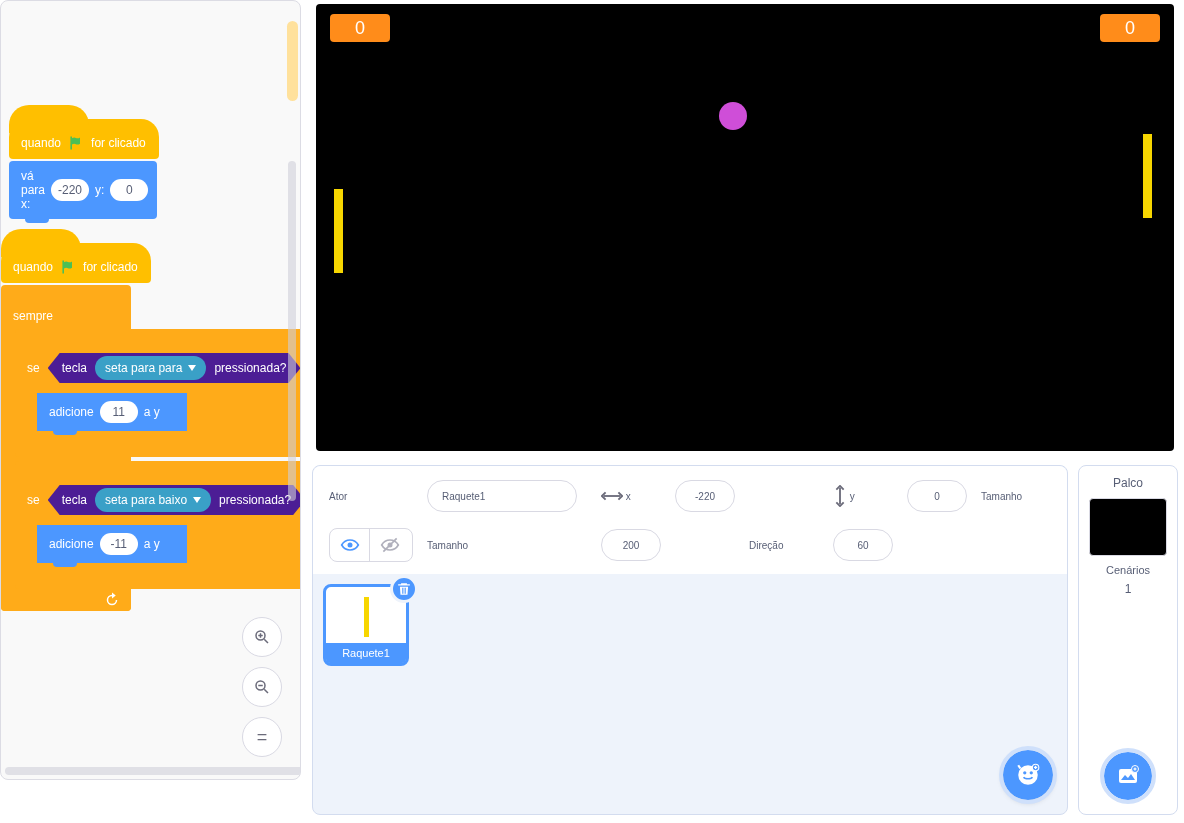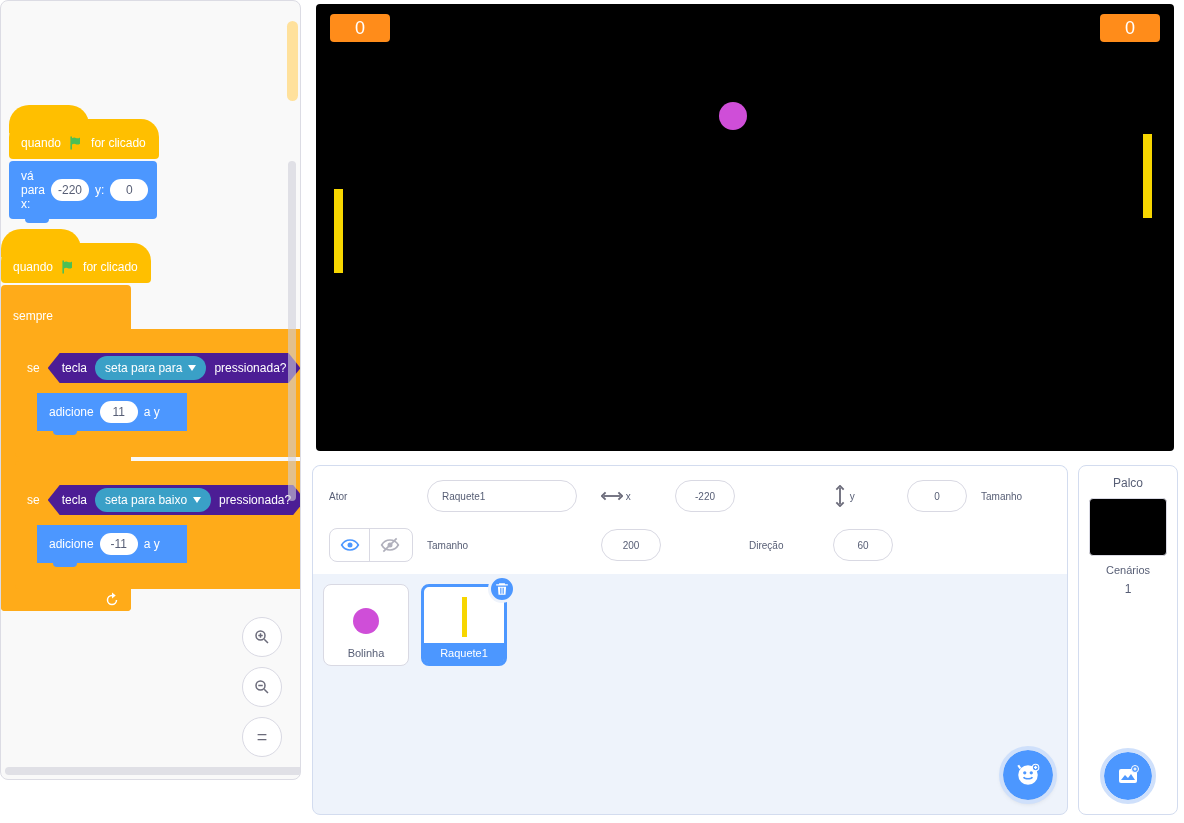--- a/index.html
+++ b/index.html
@@ -497,26 +497,20 @@
             </div>
           </div>
           <span class="lbl">Tamanho</span>
           <div class="field">200</div>
           <span></span>
           <span class="lbl">Direção</span>
           <div class="field">60</div>
         </div>
 
         <div class="sprite-list">
-          <div class="sprite-tile">
-            <div class="thumb">
-              <div style="width:26px;height:26px;border-radius:50%;background:#cf4ed8;"></div>
-            </div>
-            <span class="tname">Bolinha</span>
-          </div>
           <div class="sprite-tile selected">
             <div class="del-badge">
               <svg width="14" height="14" viewBox="0 0 24 24">
                   <path fill="#fff" d="M7 4V2h10v2h5v2H2V4h5zm-2 4h14l-1 14H6L5 8zm4 2v10h2V10H9zm4 0v10h2V10h-2z"></path>
                 </svg>
             </div>
             <div class="thumb">
               <div style="width:5px;height:40px;background:#f7d600;"></div>
             </div>
             <span class="tname">Raquete1</span>

